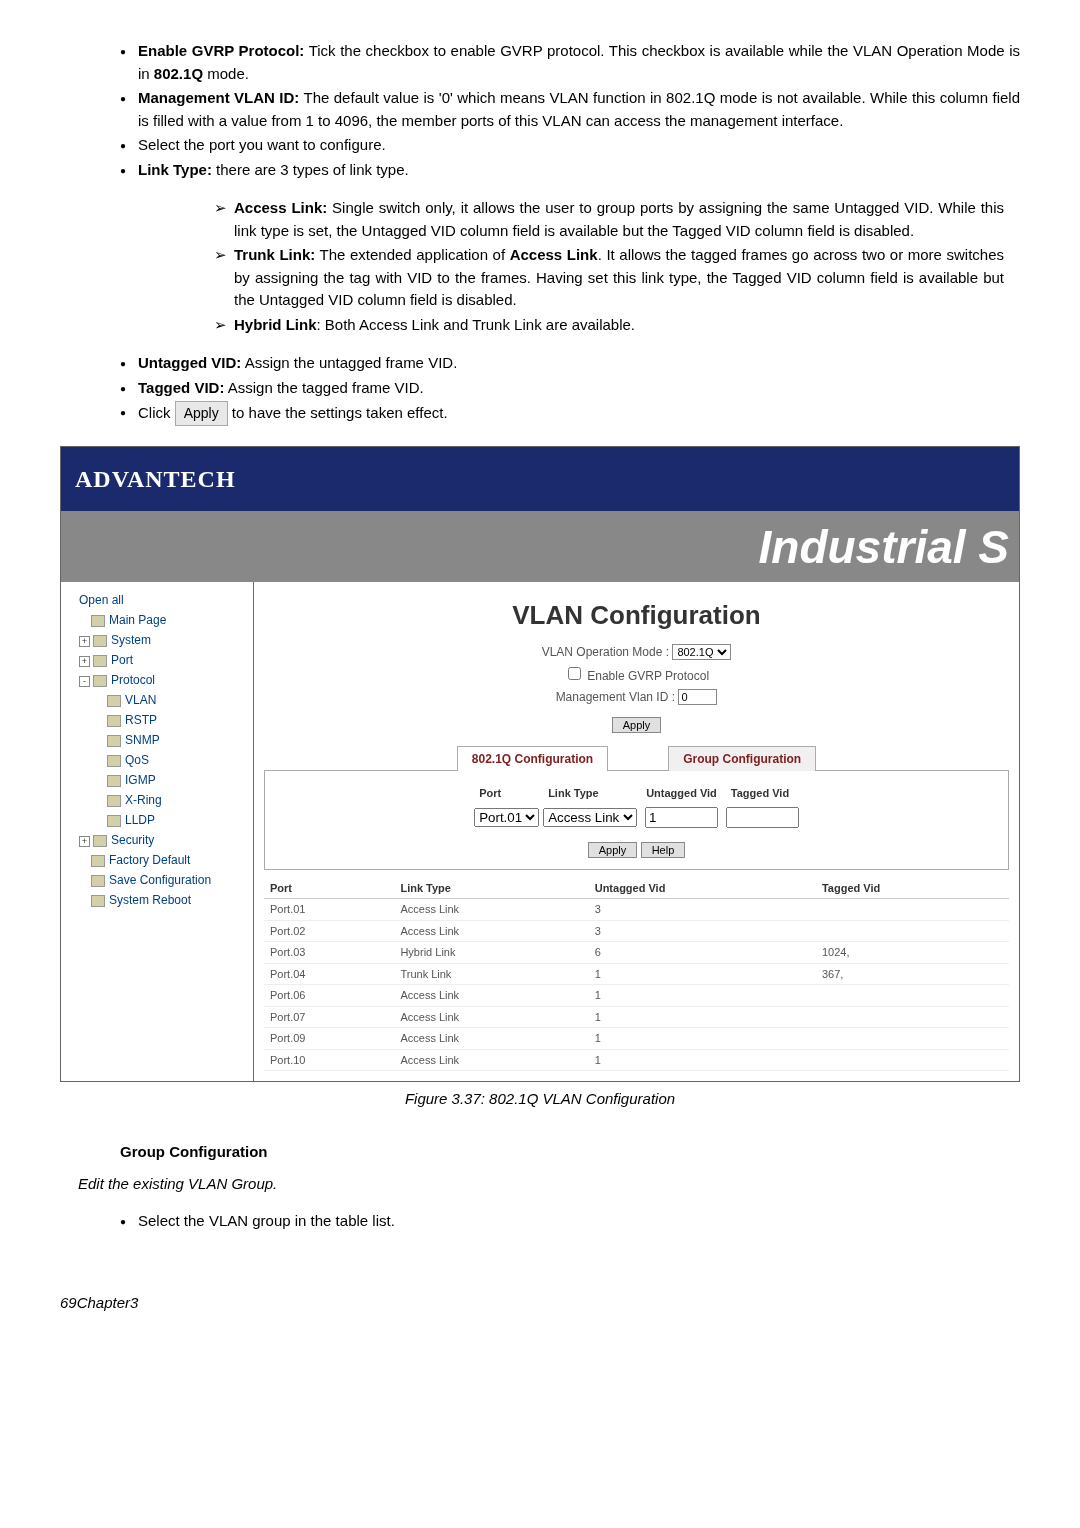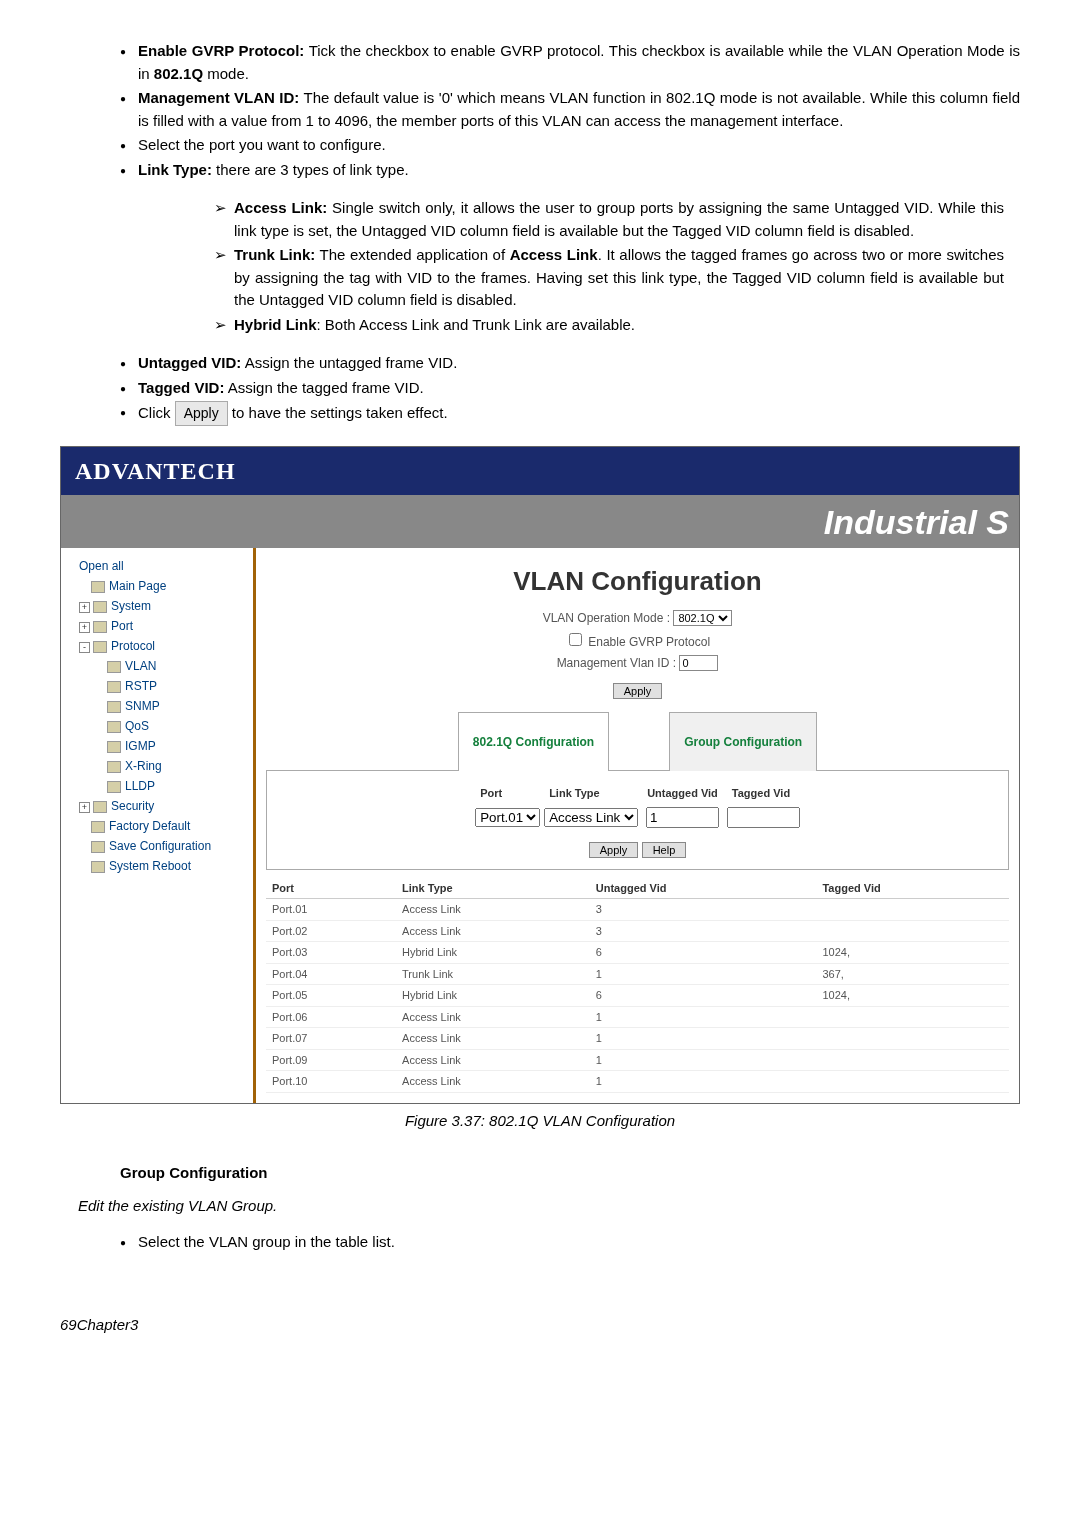--- a/index.html
+++ b/index.html
@@ -61,47 +61,47 @@
     border: 1px solid #666;
     margin: 20px 0 6px 0;
     width: 100%;
     box-sizing: border-box;
   }
   .brandbar {
     background: #1a2a6c;
     color: #fff;
     font-family: Georgia, serif;
     font-size: 24px;
-    padding: 6px 14px;
+    padding: 14px 14px;
     font-weight: bold;
     letter-spacing: 1px;
   }
   .titlebar {
     background: #888;
     text-align: right;
     padding: 2px 10px 0 10px;
     overflow: hidden;
   }
   .titlebar span {
-    font-size: 34px;
+    font-size: 46px;
     font-weight: bold;
     font-style: italic;
     color: #fff;
     white-space: nowrap;
   }
   .app-body {
     display: flex;
     background: #fff;
   }
   .sidebar {
     width: 180px;
     font-size: 12px;
     color: #004080;
     padding: 8px 6px;
-    border-right: 3px solid #a16207;
+    border-right: 1px solid #a16207;
   }
   .tree-item {
     padding: 1px 0 1px 12px;
     white-space: nowrap;
   }
   .tree-item .ico {
     display: inline-block;
     width: 12px;
     height: 10px;
     background: #d5cfa8;
@@ -155,25 +155,25 @@
     padding: 1px 10px;
     cursor: pointer;
   }
   .tab-row {
     display: flex;
     align-items: flex-end;
     margin-top: 12px;
     font-size: 12px;
   }
   .tab {
-    padding: 20px 14px;
+    padding: 3px 14px;
     border: 1px solid #aaa;
     border-bottom: none;
     background: #f0f0f0;
-    color: #15803d;
+    color: #7f1d1d;
     font-weight: bold;
   }
   .tab.active { background: #fff; }
   .tab-spacer { flex: 1; border-bottom: 1px solid #aaa; }
   .innerbox {
     border:1px solid #aaa;
     border-top:none;
     padding:10px;
     text-align:center;
   }
@@ -349,26 +349,20 @@
               <td>6</td>
               <td>1024,</td>
             </tr>
             <tr>
               <td>Port.04</td>
               <td>Trunk Link</td>
               <td>1</td>
               <td>367,</td>
             </tr>
             <tr>
-              <td>Port.05</td>
-              <td>Hybrid Link</td>
-              <td>6</td>
-              <td>1024,</td>
-            </tr>
-            <tr>
               <td>Port.06</td>
               <td>Access Link</td>
               <td>1</td>
               <td></td>
             </tr>
             <tr>
               <td>Port.07</td>
               <td>Access Link</td>
               <td>1</td>
               <td></td>

